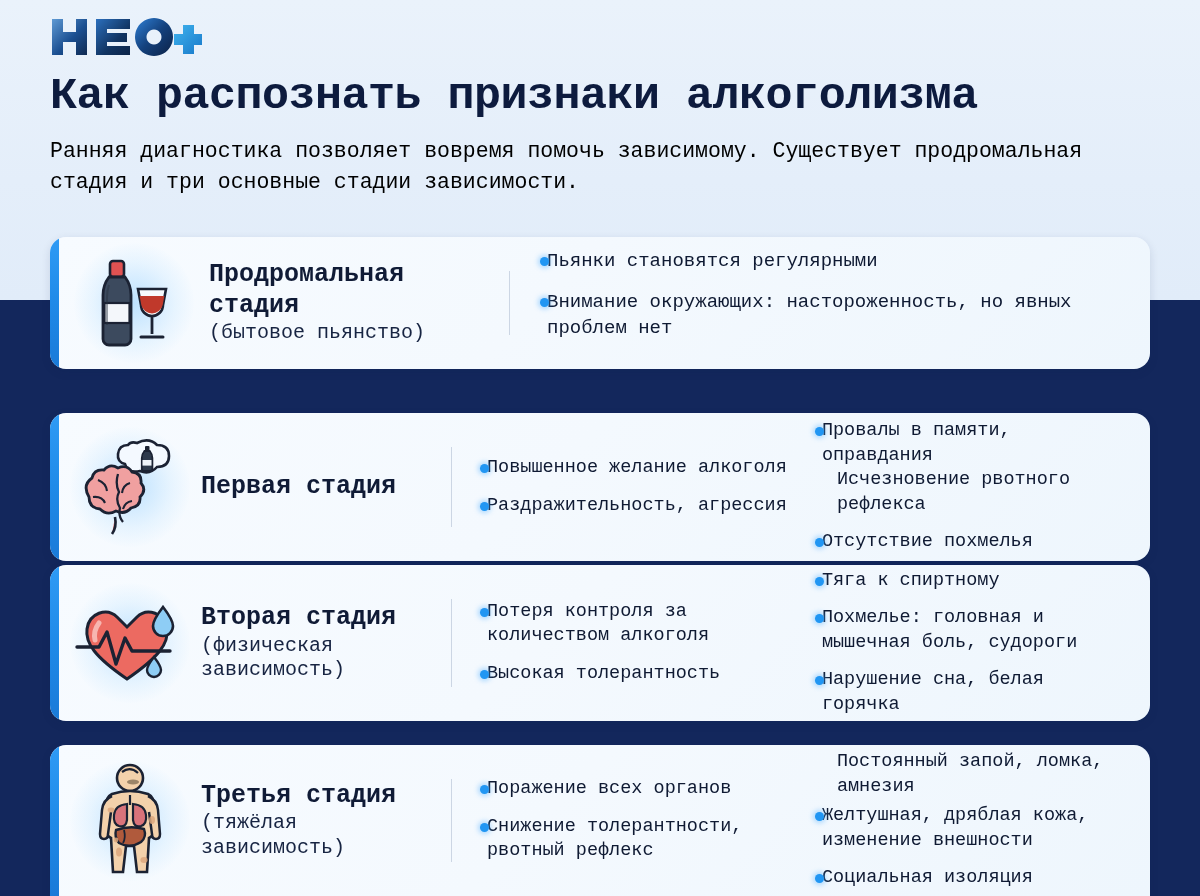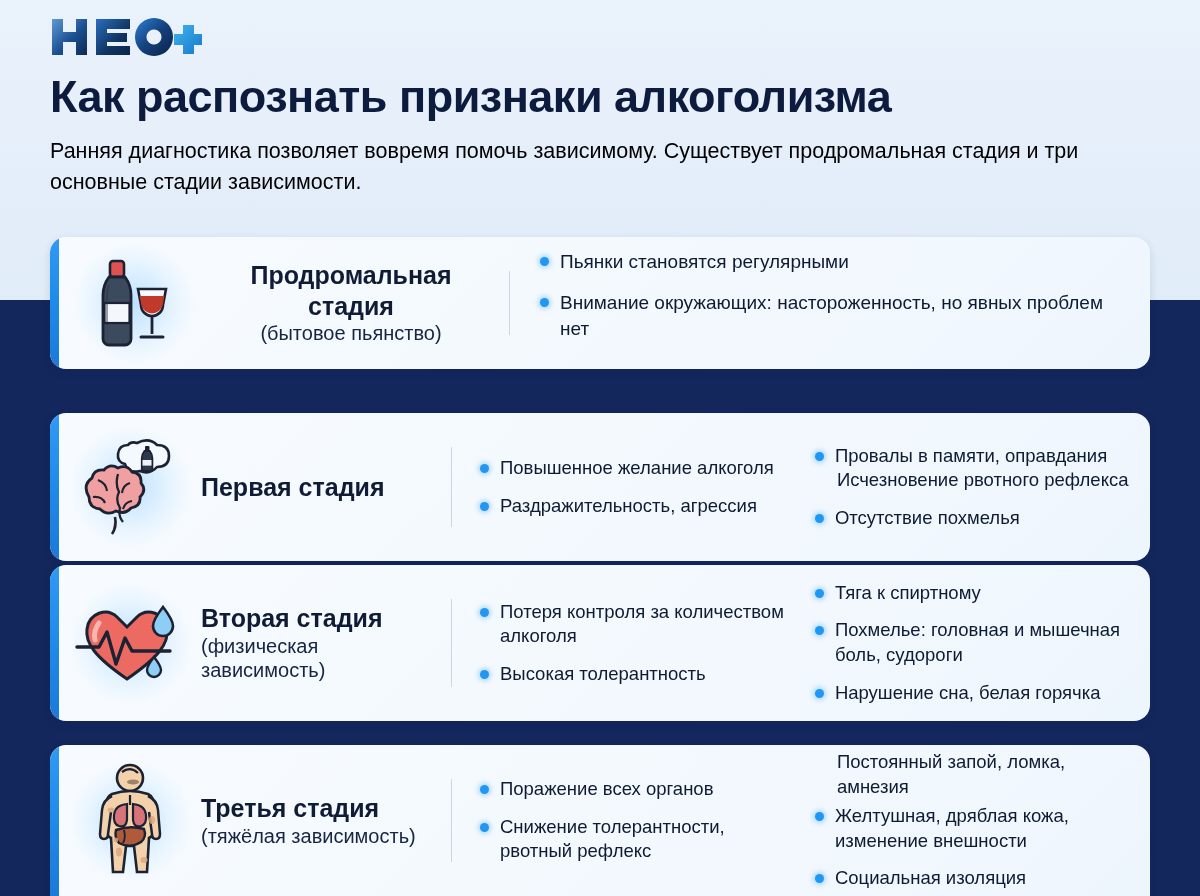--- a/index.html
+++ b/index.html
@@ -25,21 +25,21 @@
   #bg-bottom {
     position: absolute;
     left: 0; top: 300px; width: 1200px; height: 596px;
     background: #13275c;
   }
 
   
   #page {
     position: absolute;
     left: 0; top: 0;
-    width: 1200px; height: 723px;
+    width: 1200px; height: 723px; font-family: Liberation Mono, monospace;
   }
 
   
   #logo {
     position: absolute;
     left: 50px; top: 16px;
     height: 42px;
     display: flex;
     align-items: center;
   }
@@ -140,21 +140,21 @@
     display: flex;
     align-items: center;
     padding-left: 28px;
     gap: 24px;
   }
   .bullet-col { flex: 1; }
   .bullet-col.wide { flex: 1.02; }
 
   .bullet {
     position: relative;
-    padding-left: 20px;
+    padding-left: 7px;
     font-size: 18.5px;
     line-height: 1.33;
     color: #0f1a33;
     margin-bottom: 13px;
   }
   .bullet:last-child { margin-bottom: 0; }
   .bullet .dot {
     position: absolute;
     left: 0; top: 8px;
     width: 9px; height: 9px;
@@ -167,21 +167,21 @@
   
   #card-0 { top: 237px; height: 132px; }
   #card-1 { top: 413px; height: 148px; }
   #card-2 { top: 565px; height: 156px; }
   #card-3 { top: 745px; height: 151px; border-radius: 16px 16px 0 0; }
   #card-3 .card-accent { border-radius: 16px 0 0 0; }
 
   
   #card-0 .bullets-wrap { padding-left: 30px; }
   #card-0 .bullet { font-size: 19px; margin-bottom: 16px; }
-  #card-0 .name-col { flex: 0 0 300px; text-align: center; }
+  #card-0 .name-col { flex: 0 0 300px; }
   #card-0 .icon-col { flex: 0 0 150px; }
 </style>
 </head>
 <body>
 
 <div id="bg-top"></div>
 <div id="bg-bottom"></div>
 
 <div id="page">
 

